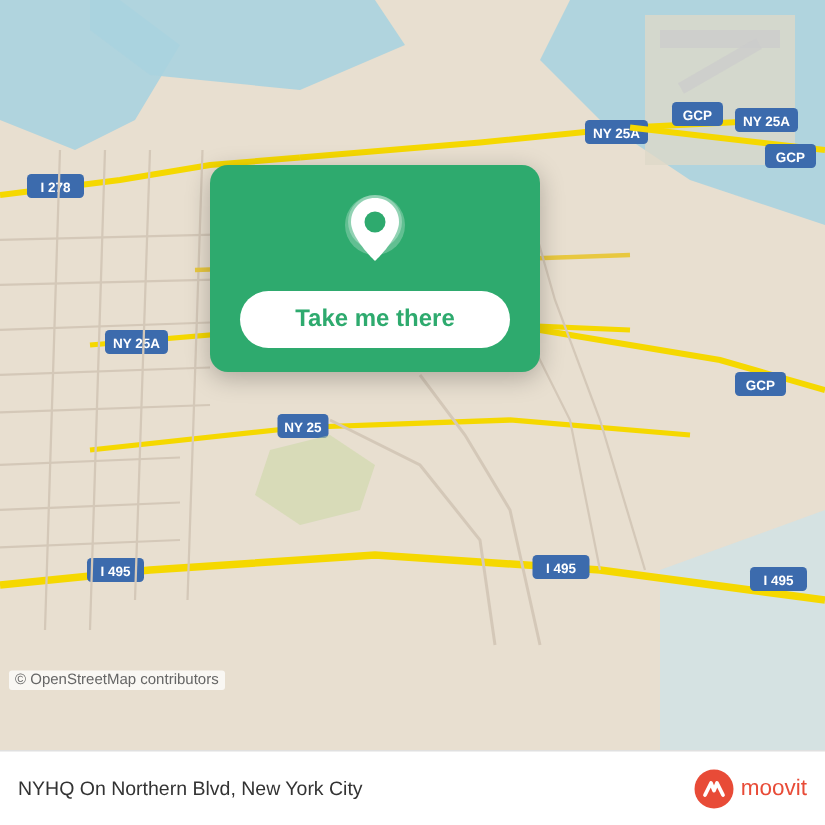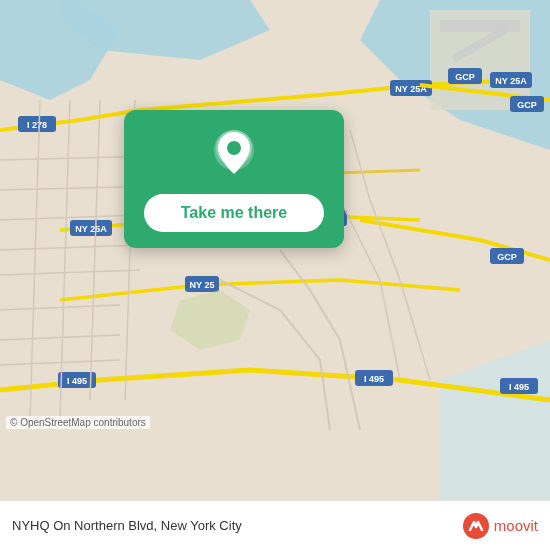--- a/index.html
+++ b/index.html
@@ -22,21 +22,21 @@
 
     
     #map-svg {
       width: 100%;
       height: 100%;
     }
 
     #action-card {
       position: absolute;
       top: 110px;
-      left: 124px;
+      left: 140px;
       width: 220px;
       background-color: #2eaa6e;
       border-radius: 12px;
       display: flex;
       flex-direction: column;
       align-items: center;
       padding: 18px 20px 16px 20px;
       box-shadow: 0 4px 16px rgba(0,0,0,0.25);
       z-index: 10;
     }
@@ -96,21 +96,21 @@
     #moovit-text {
       font-size: 15px;
       font-weight: normal;
       color: #e84b37;
     }
 
     #copyright-text {
       font-size: 10px;
       color: #666;
       position: absolute;
-      bottom: 71px;
+      bottom: 40px;
       left: 6px;
       background: rgba(255,255,255,0.75);
       padding: 1px 4px;
       border-radius: 2px;
       z-index: 5;
     }
   </style>
 </head>
 <body>
 

